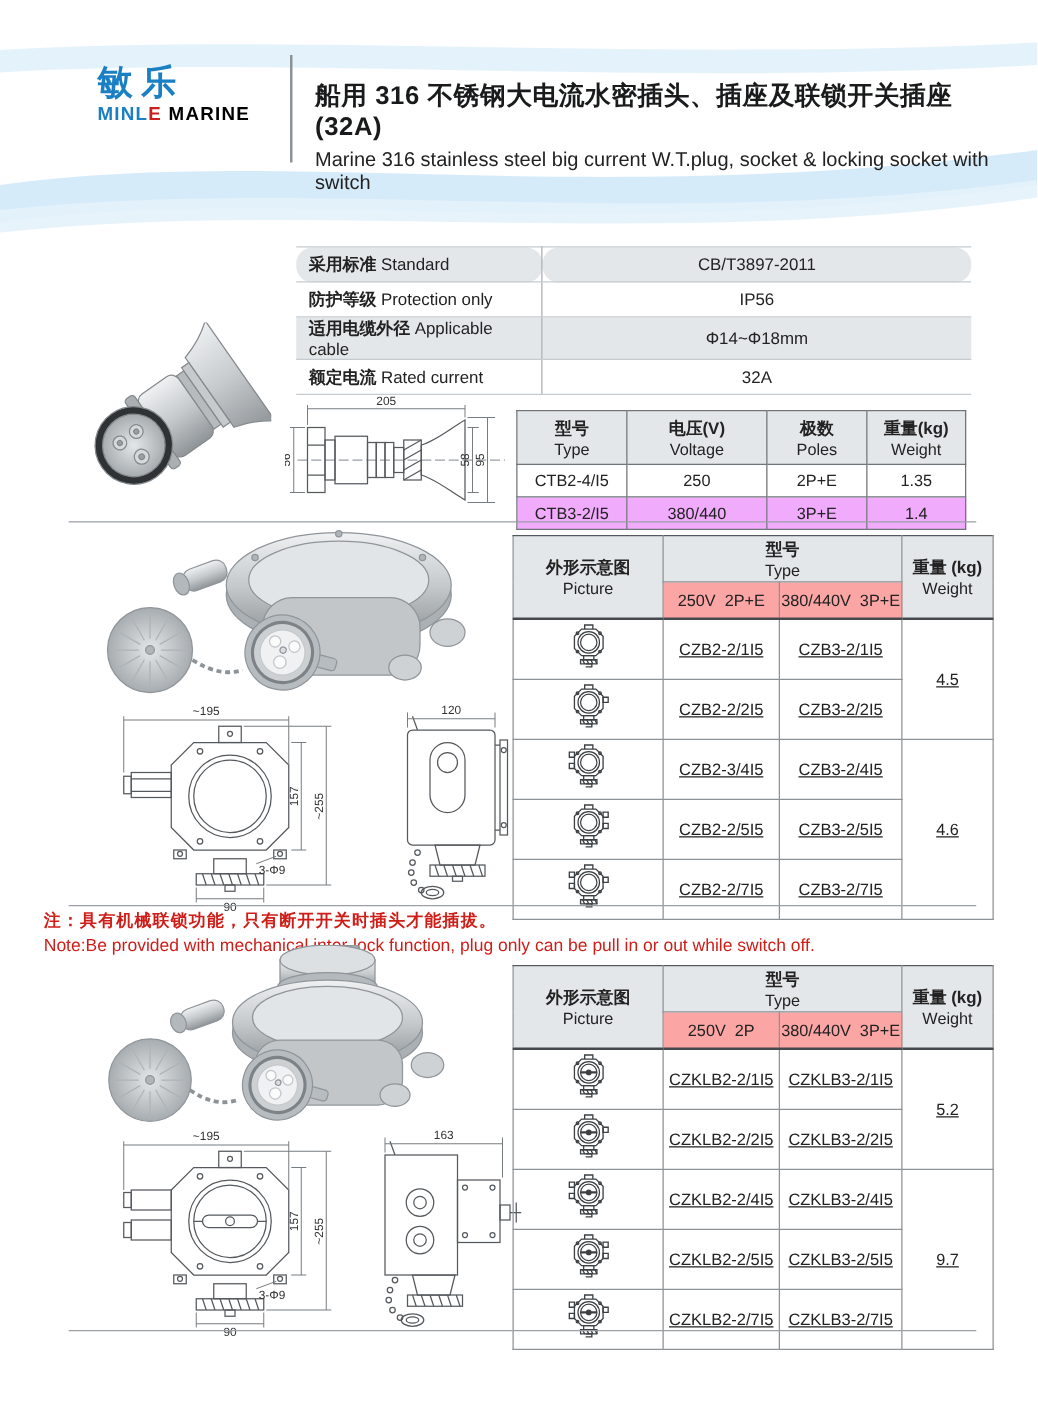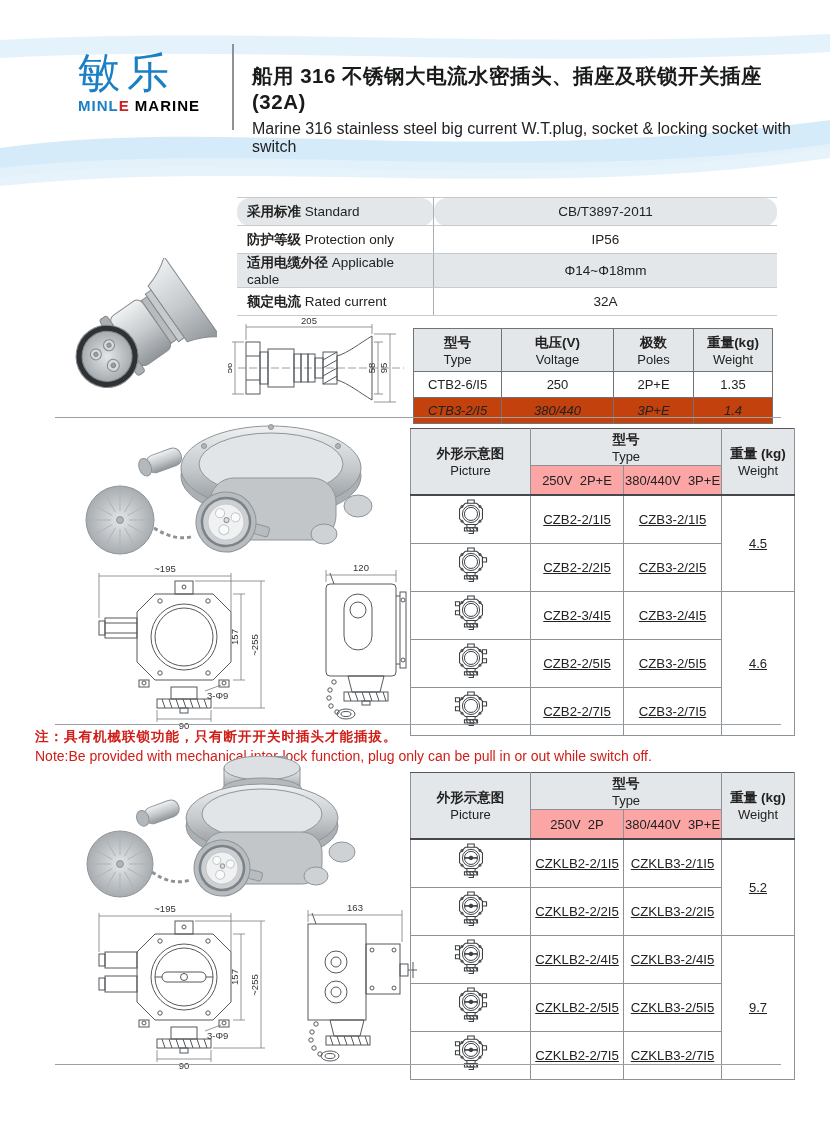--- a/index.html
+++ b/index.html
@@ -1,20 +1,20 @@
 <!DOCTYPE html>
 <html><head>
 <meta charset="utf-8">
 <style>
   html,body{margin:0;padding:0;background:#fff;}
   .page{position:relative;width:830px;height:1126px;background:#ffffff;overflow:hidden;
         font-family:"Liberation Sans","DejaVu Sans",sans-serif;color:#222;}
   .abs{position:absolute;}
   
-  .logo-cn{font-size:42px;font-weight:normal;color:#1b7fc4;letter-spacing:7px;line-height:1;}
+  .logo-cn{font-size:28px;font-weight:bold;color:#1b7fc4;letter-spacing:7px;line-height:1;}
   .logo-en{font-size:15px;font-weight:bold;letter-spacing:1px;margin-top:3px;}
   .logo-en .blue{color:#1b7fc4;} .logo-en .red{color:#cc1f1f;} .logo-en .dark{color:#000000;}
   .vrule{width:2px;background:#8d9297;}
   .title-cn{font-size:20.5px;font-weight:bold;color:#191a1b;letter-spacing:0.5px;}
   .title-en{font-size:16px;color:#222;margin-top:6px;}
   
   .rule{position:absolute;left:55px;width:726px;border-top:1px solid #9aa0a5;height:0;}
   
   .specs-table{border-collapse:collapse;width:540px;font-size:13.5px;}
   .specs-table td{height:27px;padding:0 10px;border-bottom:1px solid #c6cbcf;}
@@ -22,21 +22,21 @@
   .specs-table td.label{width:176px;border-right:1px solid #a9aeb3;}
   .specs-table tr.shade td{background:#e4e7e9;}
   .specs-table td.value{text-align:center;}
   .cn{font-weight:bold;} .en{font-weight:normal;}
   
   .plug-table{border-collapse:collapse;font-size:13px;text-align:center;border:1px solid #55595d;}
   .plug-table th,.plug-table td{border:1px solid #6f7478;}
   .plug-table th{background:#e4e7e9;height:38px;padding:2px 6px;font-size:13px;}
   .plug-table th .cn{font-size:13.5px;}
   .plug-table td{height:25px;padding:0 6px;}
-  .plug-table tr.shade td{background:#c2410c;font-style:italic;}
+  .plug-table tr.shade td{background:#f0abfc;}
   
   .big-table{border-collapse:collapse;font-size:13px;text-align:center;table-layout:fixed;}
   .big-table th,.big-table td{border:1px solid #8d9296;}
   .big-table thead tr.top th{background:#e4e7e9;height:34px;border-top:1.5px solid #55595d;}
   .big-table thead tr.sub th{background:#fca5a5;font-weight:normal;height:26px;white-space:pre;}
   .big-table thead th .cn{font-size:13.5px;}
   .big-table tbody td{height:45px;text-decoration:underline;}
   .big-table tbody tr:first-child td{border-top:2px solid #45494d;}
   .model-cell{font-size:13.2px;}
   .weight-cell{font-size:13px;}
@@ -178,21 +178,21 @@
             <div class="en">Poles</div>
           </th>
         <th>
             <div class="cn">重量(kg)</div>
             <div class="en">Weight</div>
           </th>
       </tr>
     </thead>
     <tbody id="plug-body">
         <tr>
-          <td>CTB2-6/I5</td>
+          <td>CTB2-4/I5</td>
           <td>250</td>
           <td>2P+E</td>
           <td>1.35</td>
         </tr>
         <tr class="shade">
           <td>CTB3-2/I5</td>
           <td>380/440</td>
           <td>3P+E</td>
           <td>1.4</td>
         </tr>

